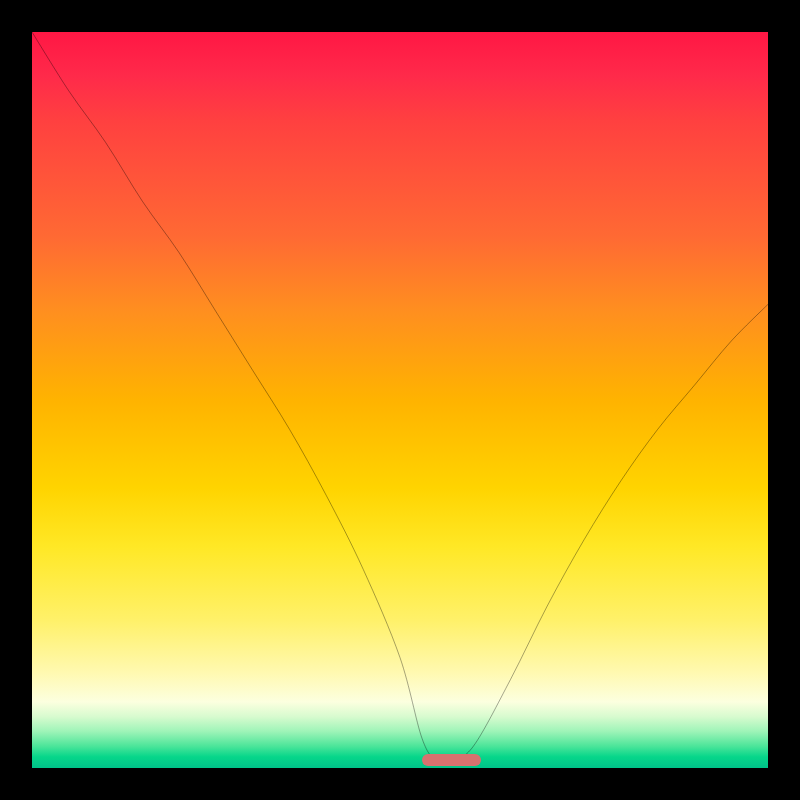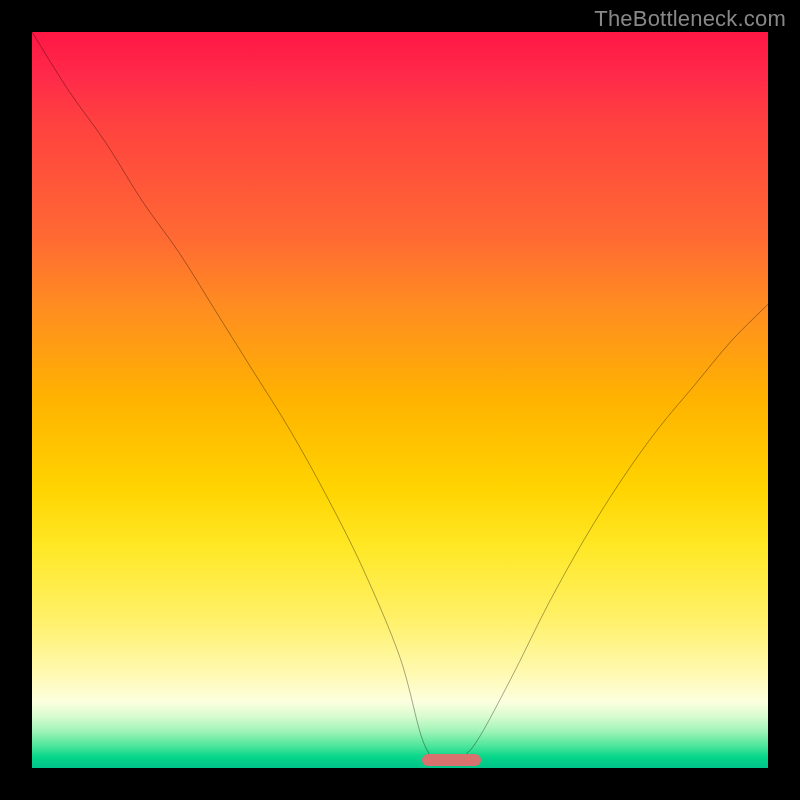--- a/index.html
+++ b/index.html
@@ -66,21 +66,20 @@
   }
   svg.curve {
     position: absolute;
     inset: 0;
   }
 </style>
 </head>
 <body>
 
 <div class="frame">
-  <div class="watermark">TheBottleneck.com</div>
 
   <div class="plot-area">
     <div class="gradient"></div>
 
     <svg class="curve" viewBox="0 0 100 100" preserveAspectRatio="none">
       <path id="curve-path" d="M 0.000 0.000 C 0.833 1.333, 3.333 5.500, 5.000 8.000 C 6.667 10.500, 8.333 12.500, 10.000 15.000 C 11.667 17.500, 13.333 20.500, 15.000 23.000 C 16.667 25.500, 18.333 27.500, 20.000 30.000 C 21.667 32.500, 23.333 35.333, 25.000 38.000 C 26.667 40.667, 28.333 43.333, 30.000 46.000 C 31.667 48.667, 33.333 51.167, 35.000 54.000 C 36.667 56.833, 38.333 59.833, 40.000 63.000 C 41.667 66.167, 43.333 69.333, 45.000 73.000 C 46.667 76.667, 48.667 81.167, 50.000 85.000 C 51.333 88.833, 52.167 93.667, 53.000 96.000 C 53.833 98.333, 54.333 98.500, 55.000 99.000 C 55.667 99.500, 56.167 99.333, 57.000 99.000 C 57.833 98.667, 58.667 98.833, 60.000 97.000 C 61.333 95.167, 63.333 91.167, 65.000 88.000 C 66.667 84.833, 68.333 81.167, 70.000 78.000 C 71.667 74.833, 73.333 71.833, 75.000 69.000 C 76.667 66.167, 78.333 63.500, 80.000 61.000 C 81.667 58.500, 83.333 56.167, 85.000 54.000 C 86.667 51.833, 88.333 50.000, 90.000 48.000 C 91.667 46.000, 93.333 43.833, 95.000 42.000 C 96.667 40.167, 99.167 37.833, 100.000 37.000" fill="none" stroke="#000000" stroke-width="0.35" vector-effect="non-scaling-stroke"></path>
     </svg>
 
     <div class="marker" id="marker" style="left: 53%; width: 8%; background: rgb(215, 114, 111);"></div>
   </div>

